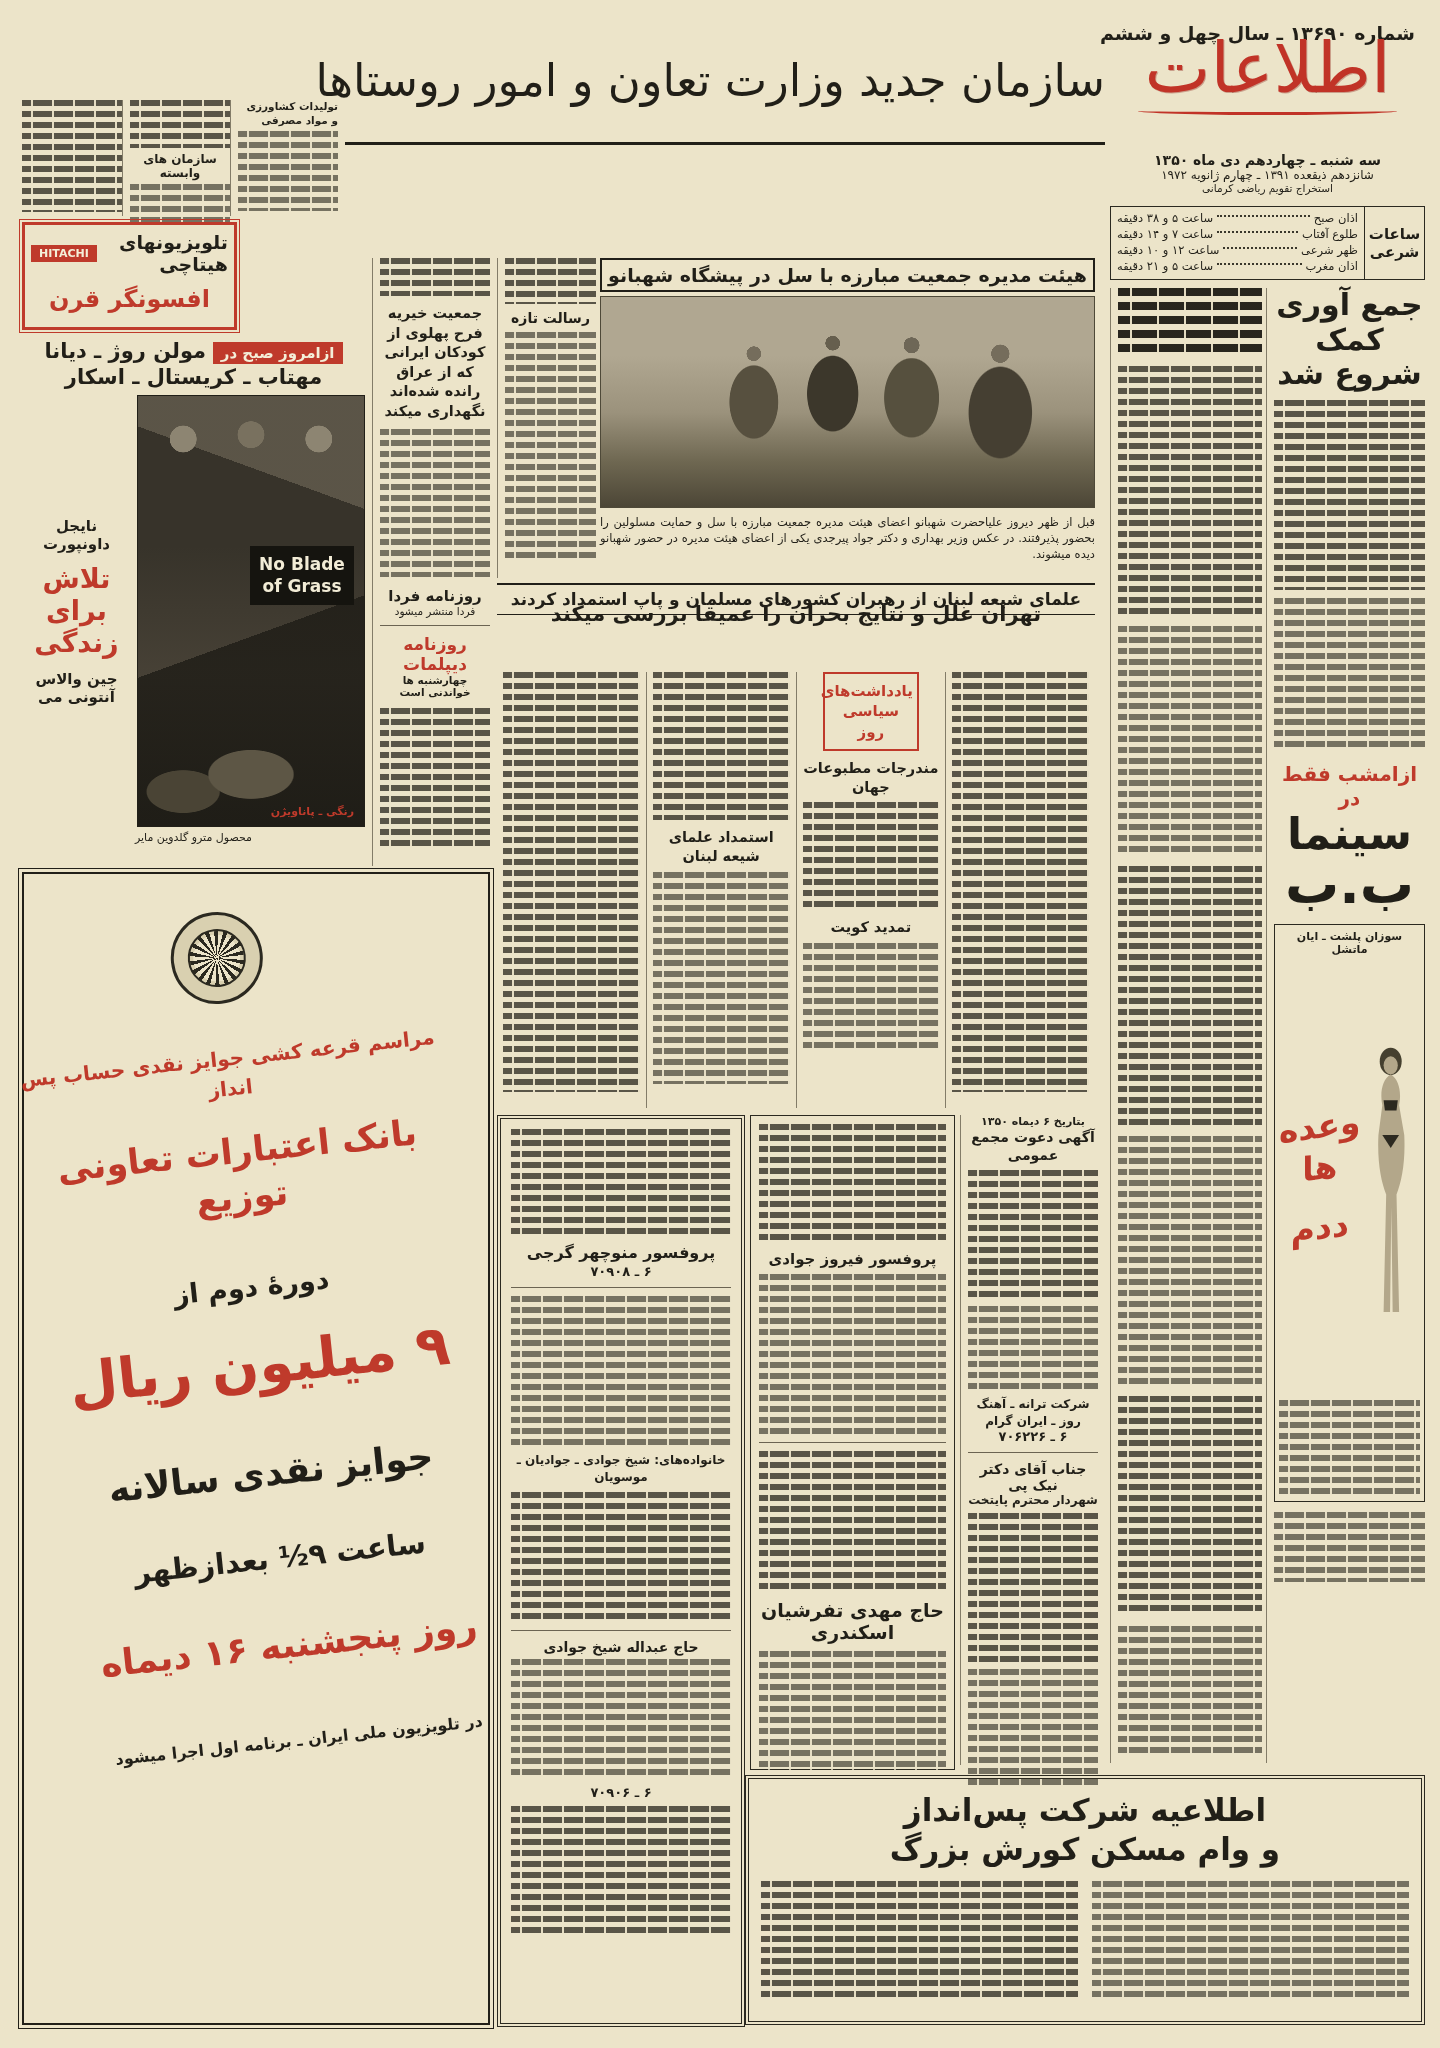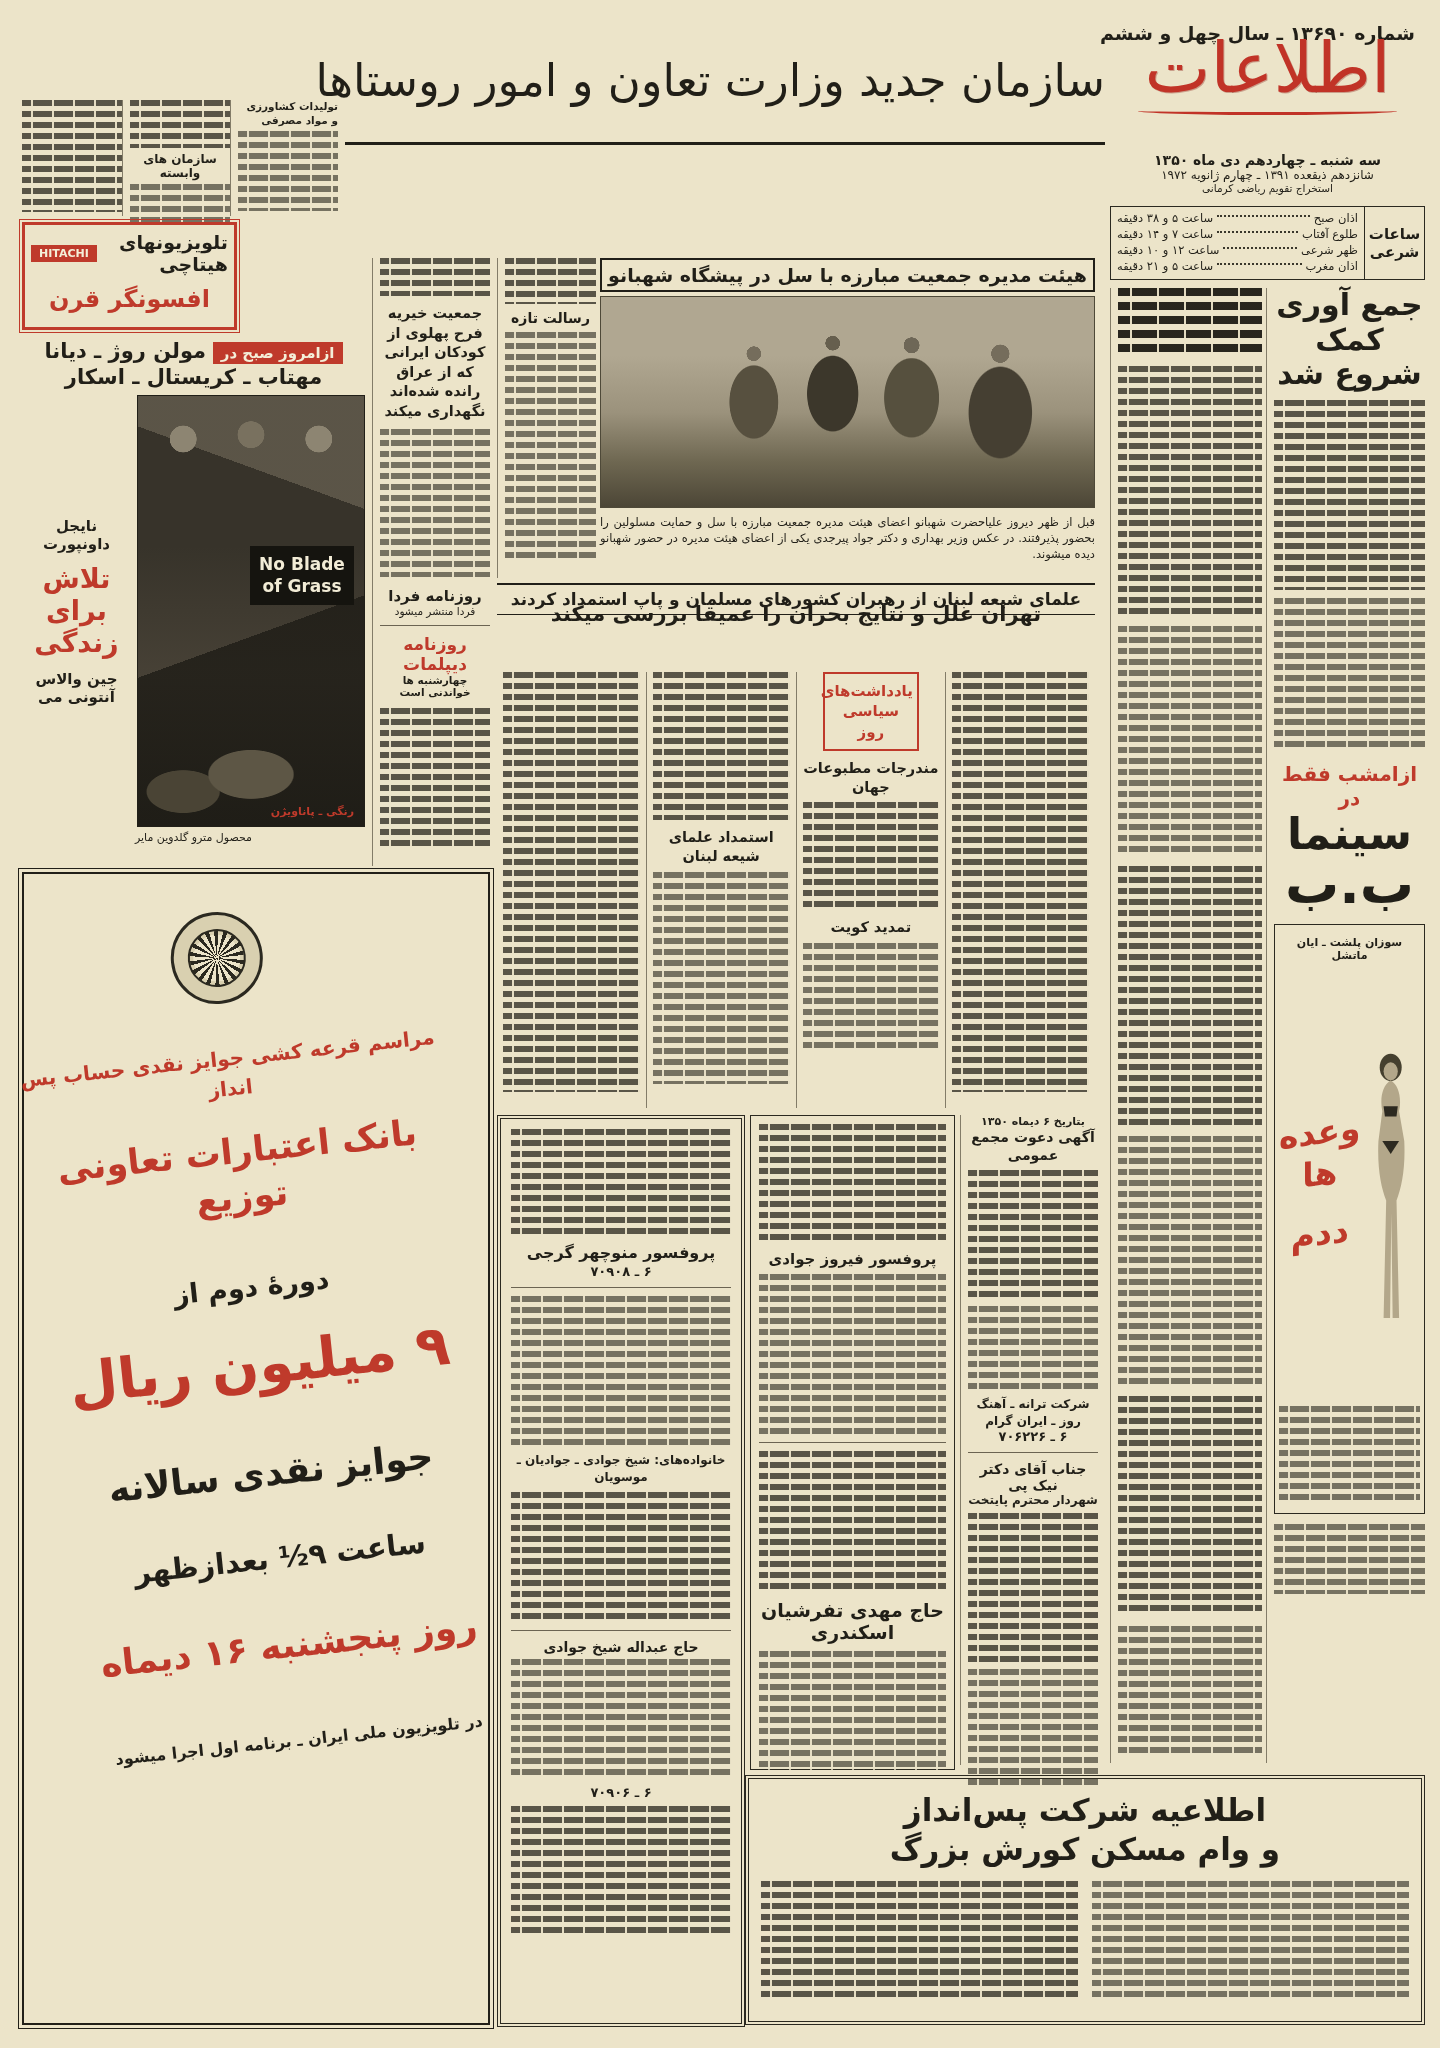--- a/index.html
+++ b/index.html
@@ -133,21 +133,21 @@
     </div>
     <div class="sim" style="height:190px;margin-top:8px"></div>
     <div class="sim lt" style="height:150px;margin-top:8px"></div>
 
     <div class="c" style="margin-top:14px">
       <div class="red b" style="font-size:20px">ازامشب فقط در</div>
       <div class="b" style="font-size:44px;line-height:1.1">سینما</div>
       <div class="b" style="font-size:54px;line-height:1.0">ب.ب</div>
     </div>
 
-    <div class="box" style="margin-top:12px;padding:11px 4px">
+    <div class="box" style="margin-top:12px;padding:5px 4px">
       <div class="c b" style="font-size:11px">سوزان پلشت ـ ایان ماتشل</div>
       <div style="display:flex;margin-top:6px">
         <svg width="92" height="430" viewBox="0 0 92 430">
           <ellipse cx="46" cy="36" rx="17" ry="21" fill="#45402f"></ellipse>
           <ellipse cx="46" cy="42" rx="11" ry="14" fill="#b3a78a"></ellipse>
           <path d="M46 56 C59 64 63 84 59 104 L67 150 C69 192 63 222 55 242 L59 424 L49 424 L47 262 L45 424 L35 424 L39 242 C31 222 25 192 27 150 L33 104 C29 84 33 64 46 56 Z" fill="#b3a78a"></path>
           <path d="M35 96 L57 96 L55 112 L37 112 Z" fill="#2c2920"></path>
           <path d="M33 150 L59 150 L46 170 Z" fill="#2c2920"></path>
         </svg>
         <div style="flex:1;display:flex;flex-direction:column;justify-content:center">

